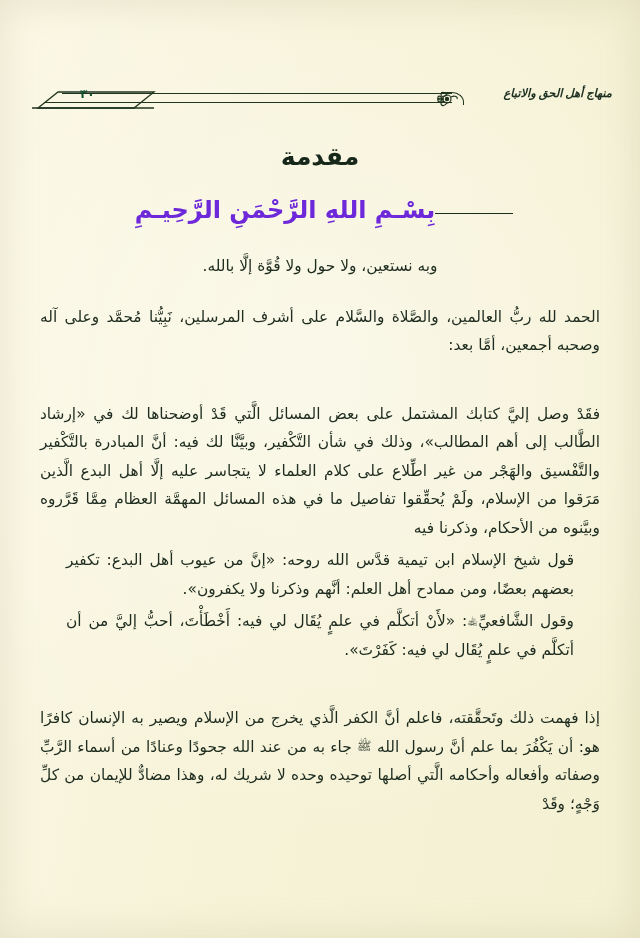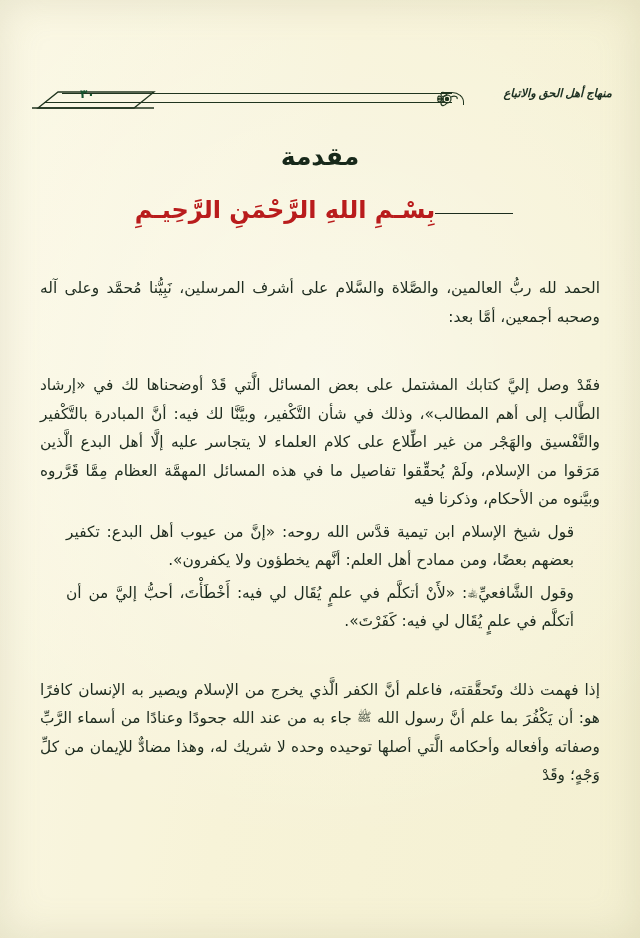--- a/index.html
+++ b/index.html
@@ -126,21 +126,21 @@
   }
   .basmala {
     position: absolute;
     top: 196px;
     left: 0;
     right: 0;
     text-align: center;
     font-family: "DejaVu Sans", sans-serif;
     font-size: 24px;
     font-weight: 600;
-    color: #b91c1c;
+    color: #6d28d9;
     direction: rtl;
   }
   .basmala .tail {
     display: inline-block;
     width: 78px;
     height: 1px;
     border-bottom: 1.6px solid #1c2d1e;
     transform: translateY(-4px);
     margin-right: -8px;
   }
@@ -223,26 +223,27 @@
     </div>
 
     <div class="chapter-title">مقدمة</div>
 
     <div class="basmala">
       <span class="tail"></span><span>بِسْـمِ اللهِ الرَّحْمَنِ الرَّحِيـمِ</span>
     </div>
 
     <div class="body-area">
 
+      <p class="para center-last">وبه نستعين، ولا حول ولا قُوَّة إلَّا بالله.</p>
 
       <p class="para spaced-before">الحمد لله ربُّ العالمين، والصَّلاة والسَّلام على أشرف المرسلين، نَبِيُّنا مُحمَّد وعلى آله وصحبه أجمعين، أمَّا بعد:</p>
 
       <p class="para spaced-before-lg">فقَدْ وصل إليَّ كتابك المشتمل على بعض المسائل الَّتي قَدْ أوضحناها لك في «إرشاد الطَّالب إلى أهم المطالب»، وذلك في شأن التَّكْفير، وبيَّنَّا لك فيه: أنَّ المبادرة بالتَّكْفير والتَّفْسيق والهَجْر من غير اطِّلاع على كلام العلماء لا يتجاسر عليه إلَّا أهل البدع الَّذين مَرَقوا من الإسلام، ولَمْ يُحقِّقوا تفاصيل ما في هذه المسائل المهمَّة العظام مِمَّا قَرَّروه وبيَّنوه من الأحكام، وذكرنا فيه</p>
 
-      <p class="para quote-block">قول شيخ الإسلام ابن تيمية قدَّس الله روحه: «إنَّ من عيوب أهل البدع: تكفير بعضهم بعضًا، ومن ممادح أهل العلم: أنَّهم يخطؤون ولا يكفرون».</p>
+      <p class="para quote-block">قول شيخ الإسلام ابن تيمية قدَّس الله روحه: «إنَّ من عيوب أهل البدع: تكفير بعضهم بعضًا، ومن ممادح أهل العلم: أنَّهم وذكرنا ولا يكفرون».</p>
 
       <p class="para quote-block">
         <span>وقول الشَّافعيِّ</span><span class="honorific">﵀</span><span>: «لأَنْ أتكلَّم في علمٍ يُقَال لي فيه: أَخْطَأْتَ، أحبُّ إليَّ من أن أتكلَّم في علمٍ يُقَال لي فيه: كَفَرْتَ».</span>
       </p>
 
       <p class="para spaced-before-lg">
         <span>إذا فهمت ذلك وتَحقَّقته، فاعلم أنَّ الكفر الَّذي يخرج من الإسلام ويصير به الإنسان كافرًا هو: أن يَكْفُرَ بما علم أنَّ رسول الله</span>
         <span class="honorific">ﷺ</span>
         <span>جاء به من عند الله جحودًا وعنادًا من أسماء الرَّبِّ وصفاته وأفعاله وأحكامه الَّتي أصلها توحيده وحده لا شريك له، وهذا مضادٌّ للإيمان من كلِّ وَجْهٍ؛ وقَدْ</span>
       </p>

